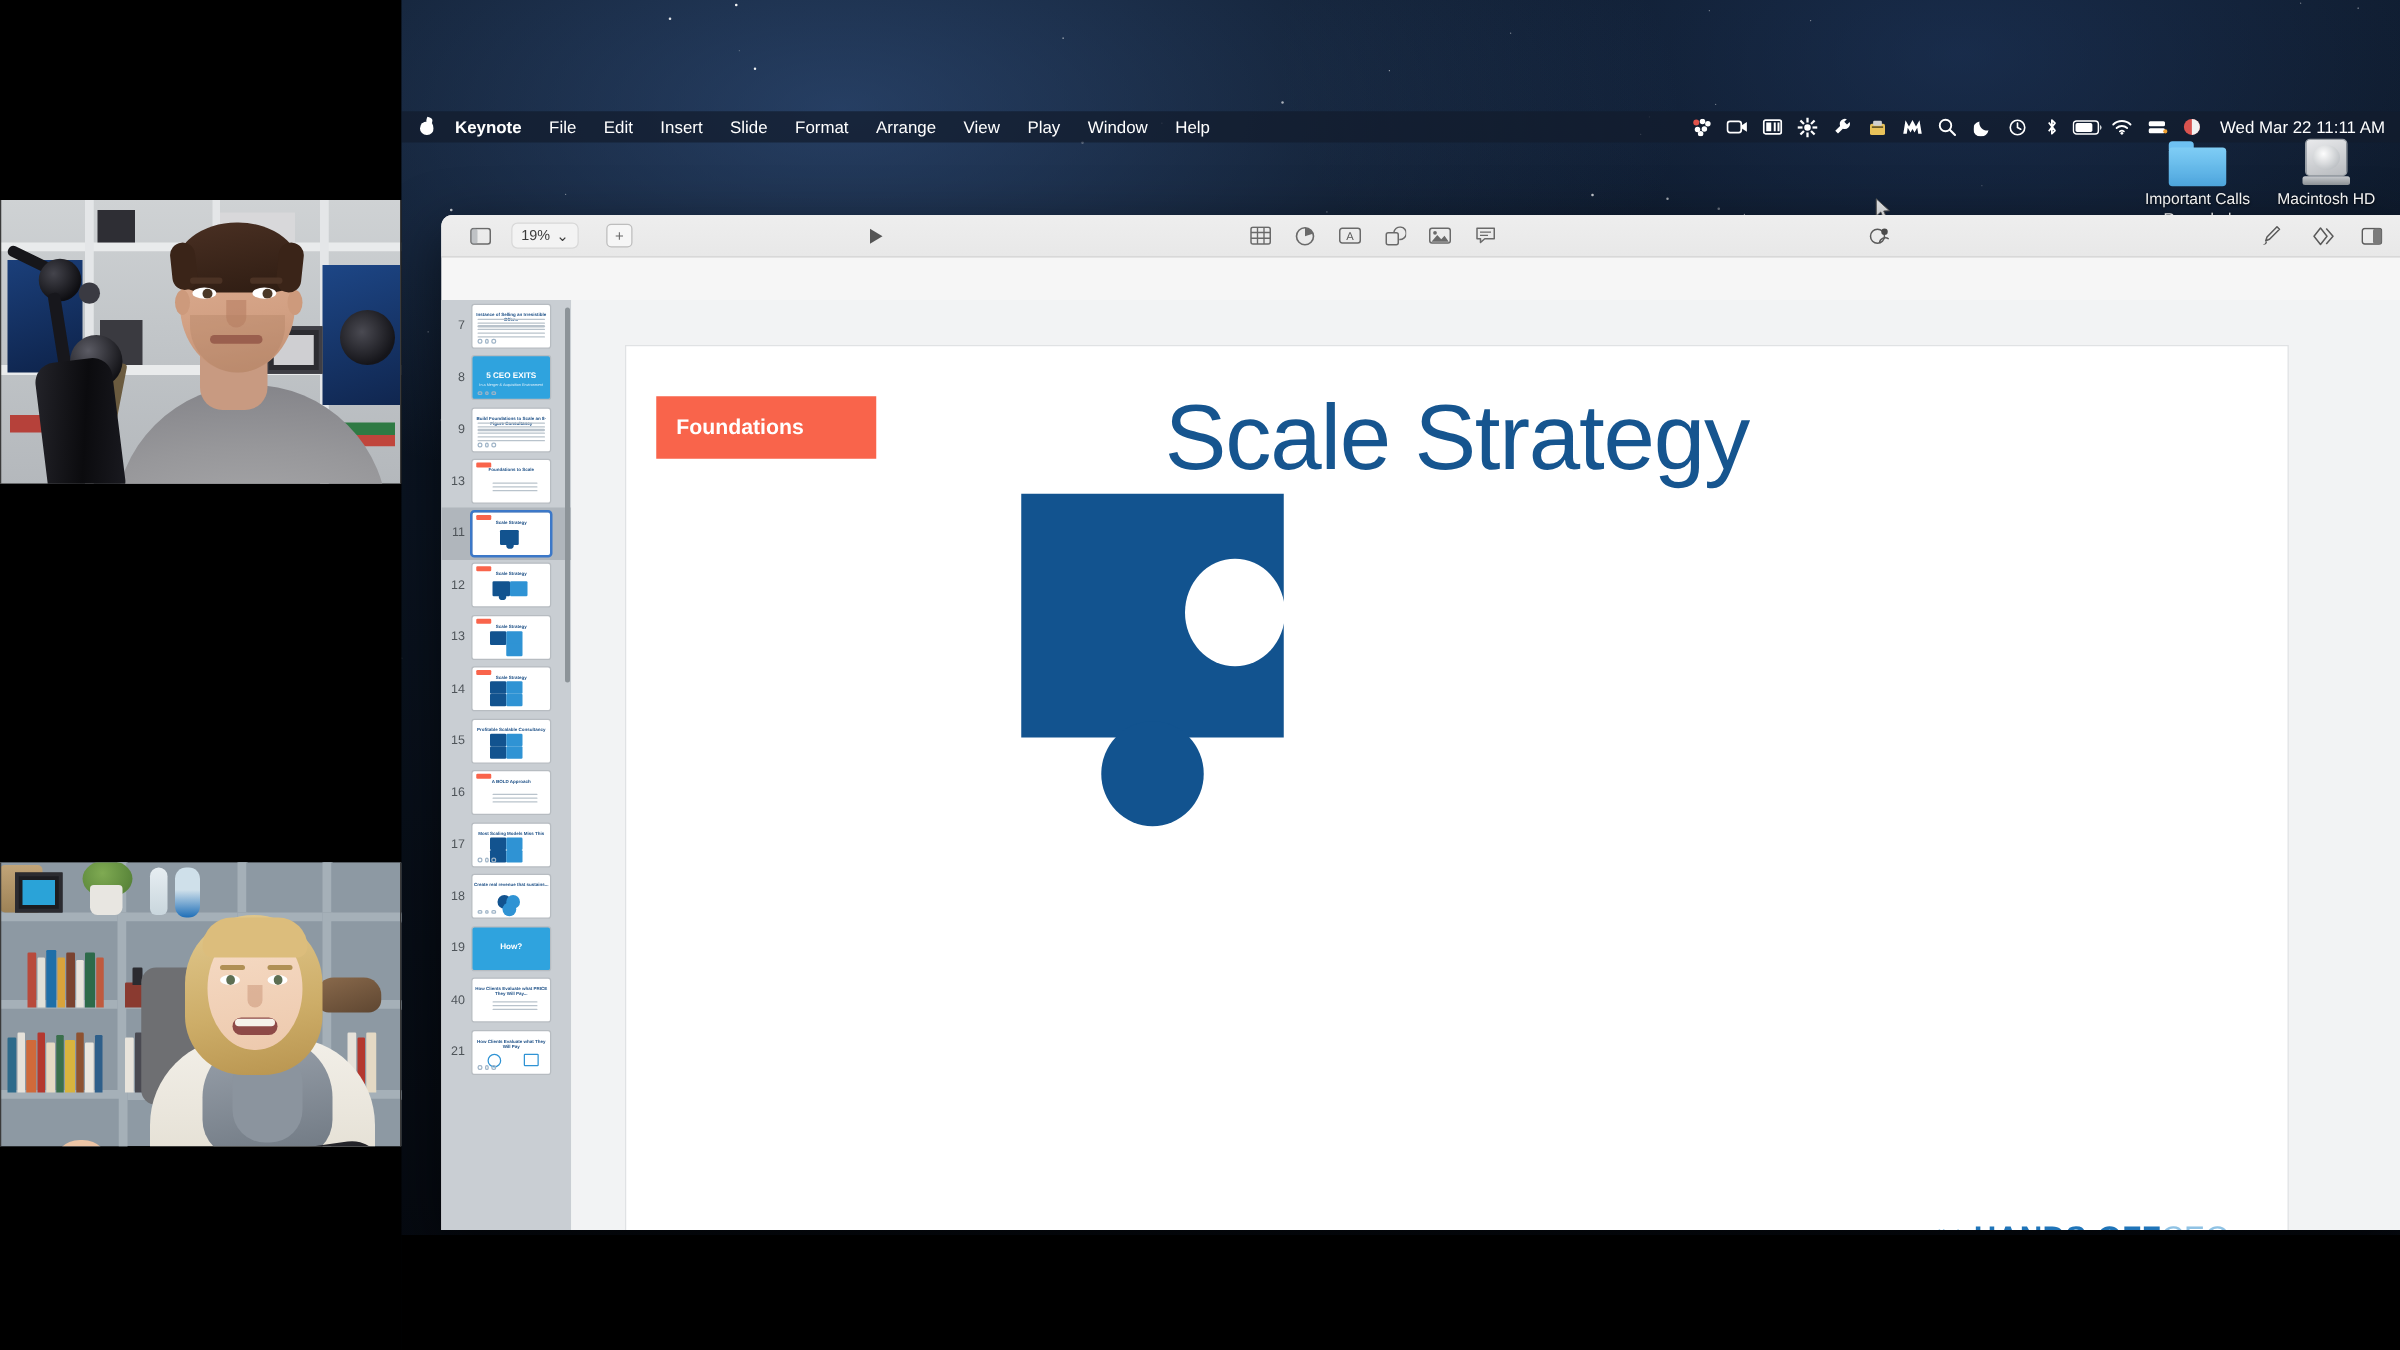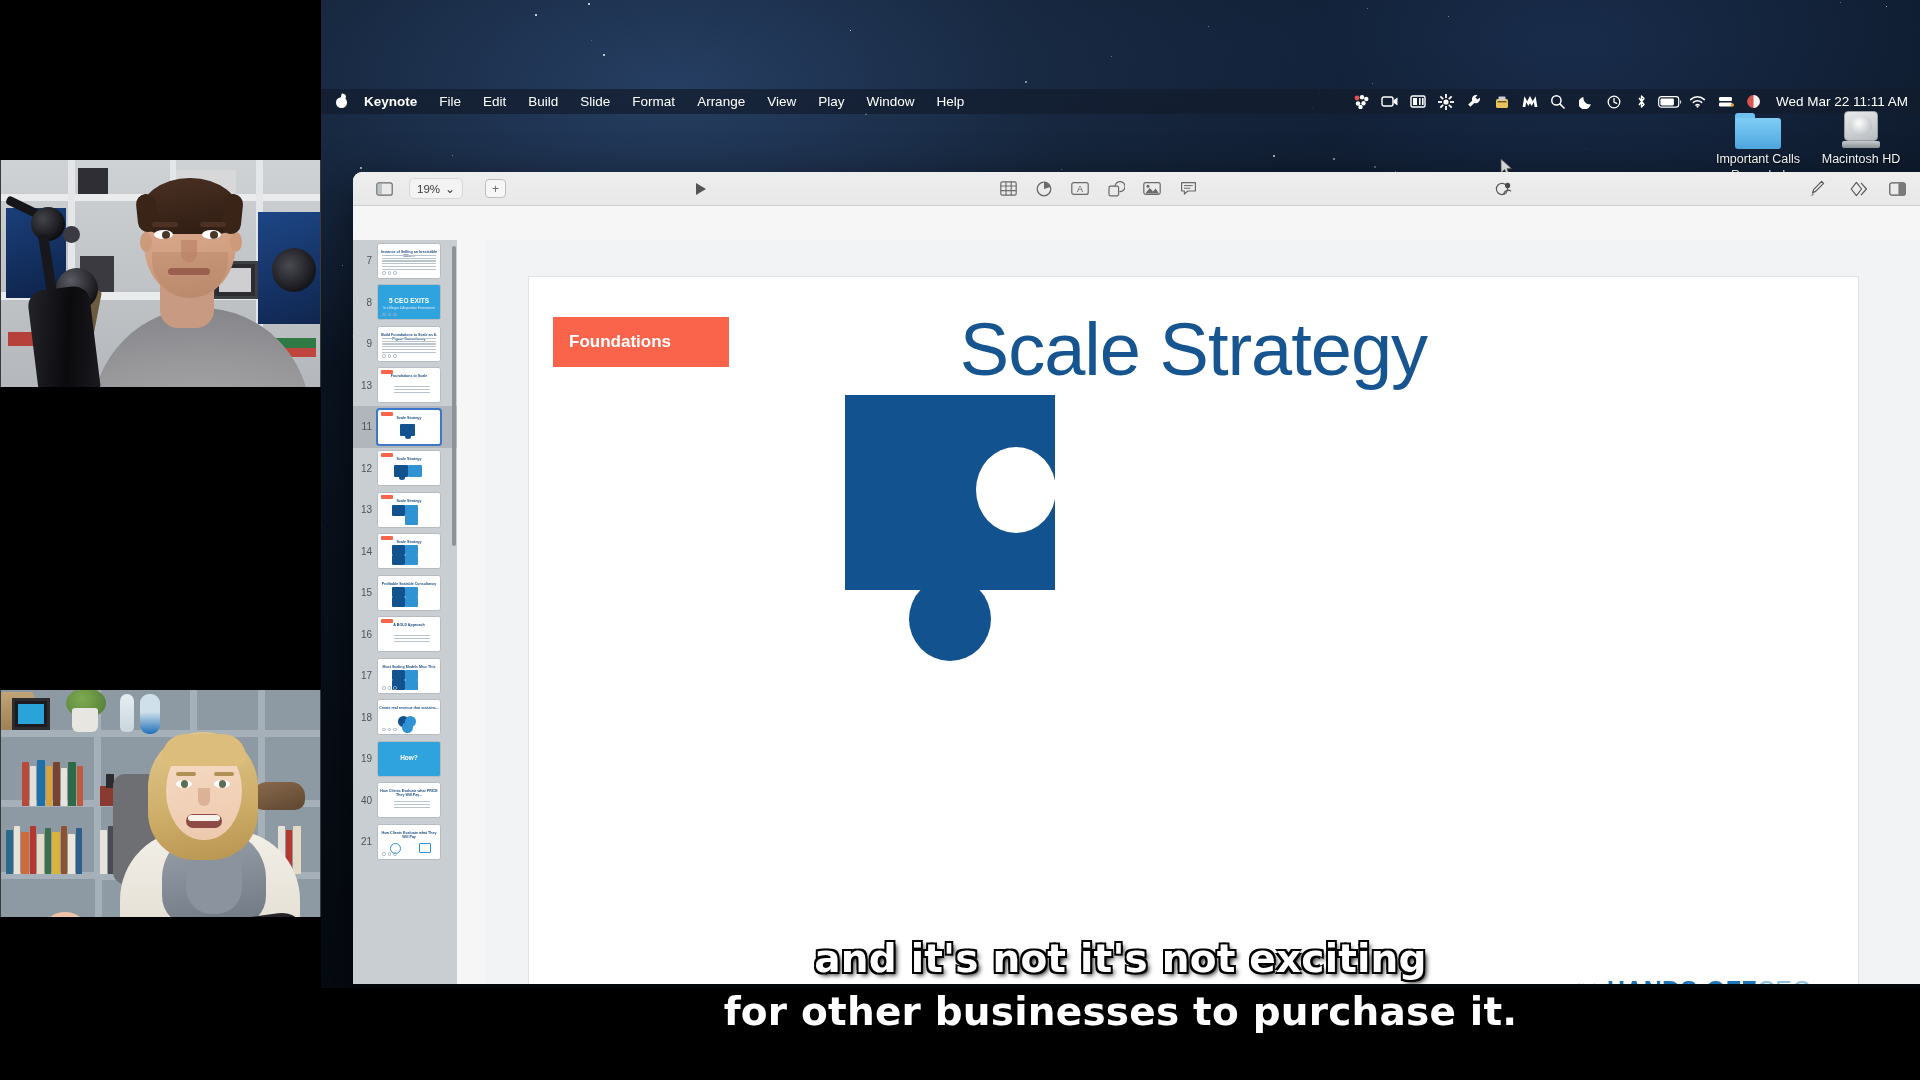--- a/index.html
+++ b/index.html
@@ -151,21 +151,21 @@
   .thumb.blue { background:#2fa3de; }
   .thumb .bigtxt { position:absolute; left:0; right:0; top:12px; text-align:center; color:#fff; font-weight:bold; font-size:6.5px; }
   .thumb .subtxt { position:absolute; left:0; right:0; top:21px; text-align:center; color:#dff0fb; font-size:3px; }
   .thumb .dots { position:absolute; left:4px; bottom:3px; display:flex; gap:2px; }
   .thumb .dots i { width:3.5px; height:3.5px; border-radius:50%; border:.6px solid #9fb4c7; display:block; }
   .thumb .lines { position:absolute; left:4px; right:4px; top:11px; }
   .thumb .lines i { display:block; height:1.2px; background:#b9c3cc; margin-bottom:1.6px; border-radius:1px; }
   .navscroll { position:absolute; right:1px; top:6px; width:4px; height:300px; border-radius:2px; background:#8c9398; }
 
   
-  .canvaswrap { position:absolute; left:104px; top:68px; right:0; bottom:0; background:#f2f3f4;margin-left:28px; }
+  .canvaswrap { position:absolute; left:104px; top:68px; right:0; bottom:0; background:#f2f3f4; }
   .slide { position:absolute; left:44px; top:37px; width:1329px; height:746px; background:#fff; box-shadow:0 0 0 1px #e0e2e4; overflow:hidden; }
   .badge { position:absolute; left:24px; top:40px; width:176px; height:50px; background:#f9644b;
     display:flex; align-items:center; padding-left:16px; color:#fff; font-weight:bold; font-size:17px; }
   .stitle { position:absolute; left:0; right:0; top:30px; text-align:center; color:#16558f;
     font-size:74px; font-weight:normal; letter-spacing:-1px; }
   .puzzle { position:absolute; left:316px; top:118px; width:210px; height:265px; }
   .puz-body { position:absolute; left:0; top:0; width:210px; height:195px; background:#12538f; }
   .puz-notch { position:absolute; right:-1px; top:52px; width:80px; height:86px; border-radius:50%; background:#fff; }
   .puz-tab { position:absolute; left:64px; top:182px; width:82px; height:84px; border-radius:50%; background:#12538f; }
   .puz-text { position:absolute; left:8px; top:40px; width:150px; text-align:center; color:#fff; font-weight:bold; line-height:1.24; }
@@ -346,21 +346,21 @@
         <span class="star" style="left:155px;top:229px;width:1.8px;height:1.8px;opacity:0.34"></span>
         <span class="star" style="left:191px;top:913px;width:1.8px;height:1.8px;opacity:0.37"></span>
       </div>
   </div>
 
   <div class="menubar">
     <span class="apple"></span>
     <span class="mi bold">Keynote</span>
     <span class="mi">File</span>
     <span class="mi">Edit</span>
-    <span class="mi">Build</span>
+    <span class="mi">Insert</span>
     <span class="mi">Slide</span>
     <span class="mi">Format</span>
     <span class="mi">Arrange</span>
     <span class="mi">View</span>
     <span class="mi">Play</span>
     <span class="mi">Window</span>
     <span class="mi">Help</span>
 
     <span class="mb-right">
       <span class="sicon">
@@ -952,18 +952,14 @@
 
         <div class="c2-mic"></div>
 
       </div>
     </div>
     <div class="cam-border" style="top:160px; height:227px;"></div>
     <div class="cam-border" style="top:690px; height:227px;"></div>
   </div>
 
   <div class="blackbar"></div>
-  <div class="caps">
-    <div class="cap">and it's not it's not exciting</div>
-    <div class="cap cap2">for other businesses to purchase it.</div>
-  </div>
 
 </div>
 
 </body></html>

